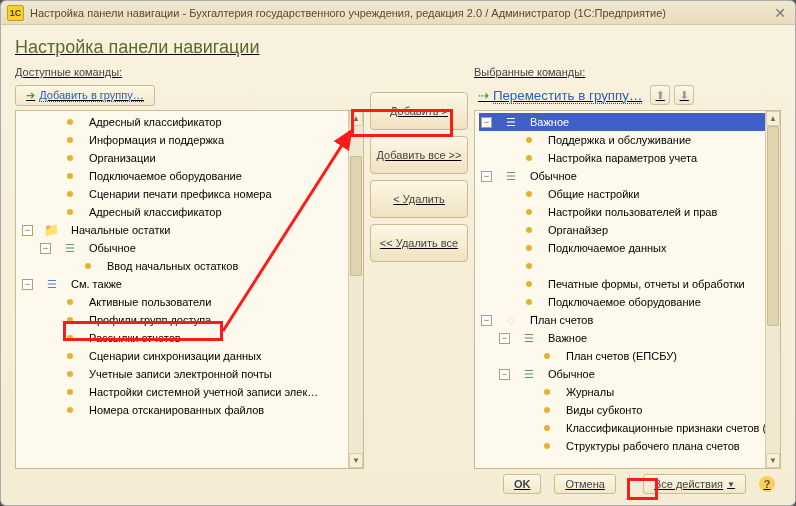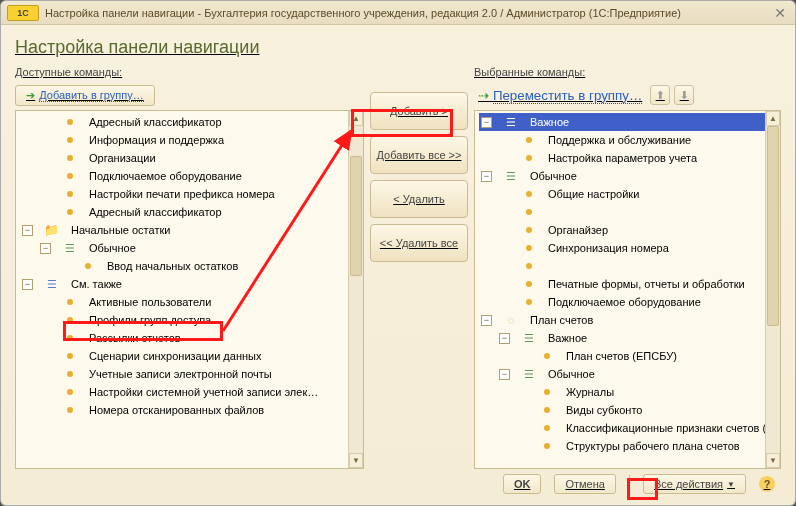--- a/index.html
+++ b/index.html
@@ -27,21 +27,21 @@
     background: linear-gradient(#f0e8d0, #e8dcc0);
     border-bottom: 1px solid #d0c4a4;
     display: flex;
     align-items: center;
     padding: 0 6px;
     color: #5a4a2a;
     border-radius: 6px 6px 0 0;
     font-size: 11px;
   }
   .titlebar .logo {
-    width: 32px; height: 16px;
+    width: 17px; height: 16px;
     background: #f8d030;
     border: 1px solid #c0a020;
     border-radius: 2px;
     margin-right: 6px;
     display: flex; align-items: center; justify-content: center;
     font-size: 9px; color: #444; font-weight: bold;
   }
   .titlebar .title { flex: 1; white-space: nowrap; overflow: hidden; }
   .titlebar .close {
     width: 18px; height: 18px;
@@ -264,21 +264,21 @@
                       <div class="row">
                         <span class="toggle spacer"></span>
                         <span class="i-leaf"></span>
                         <span>Подключаемое оборудование</span>
                       </div>
                     </li>
                 <li>
                       <div class="row">
                         <span class="toggle spacer"></span>
                         <span class="i-leaf"></span>
-                        <span>Настройки печати префикса номера</span>
+                        <span>Сценарии печати префикса номера</span>
                       </div>
                     </li>
                 <li>
                       <div class="row">
                         <span class="toggle spacer"></span>
                         <span class="i-leaf"></span>
                         <span>Адресный классификатор</span>
                       </div>
                     </li>
               </ul>
@@ -432,34 +432,35 @@
                       <div class="row">
                         <span class="toggle spacer"></span>
                         <span class="i-leaf"></span>
                         <span>Общие настройки</span>
                       </div>
                     </li>
                   <li>
                       <div class="row">
                         <span class="toggle spacer"></span>
                         <span class="i-leaf"></span>
+                        <span>Настройки пользователей и прав</span>
                       </div>
                     </li>
                   <li>
                       <div class="row">
                         <span class="toggle spacer"></span>
                         <span class="i-leaf"></span>
                         <span>Органайзер</span>
                       </div>
                     </li>
                   <li>
                       <div class="row">
                         <span class="toggle spacer"></span>
                         <span class="i-leaf"></span>
-                        <span>Синхронизация номера</span>
+                        <span>Подключаемое данных</span>
                       </div>
                     </li>
                   <li>
                       <div class="row">
                         <span class="toggle spacer"></span>
                         <span class="i-leaf"></span>
                       </div>
                     </li>
                   <li>
                       <div class="row">

